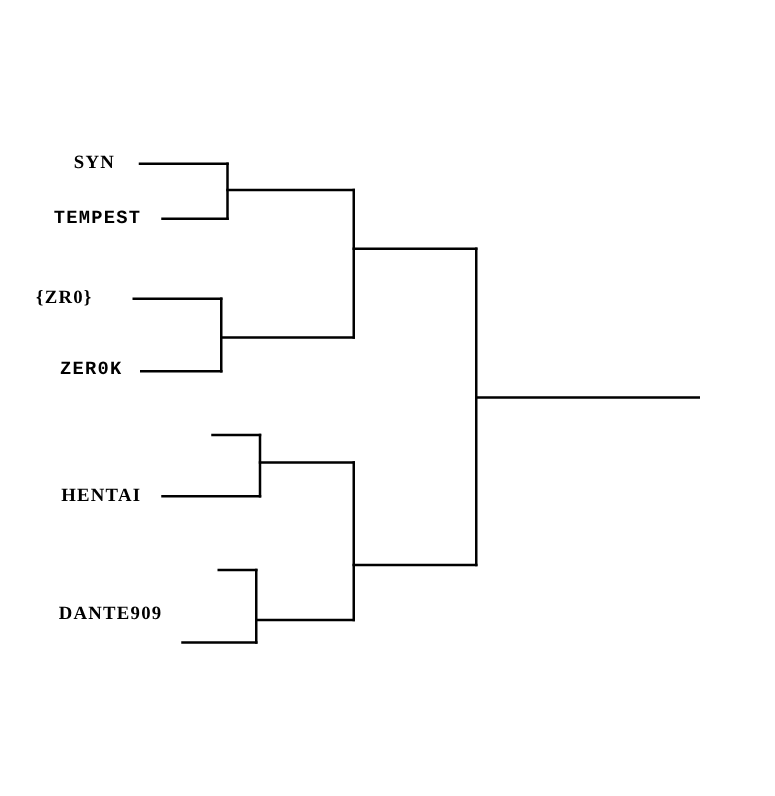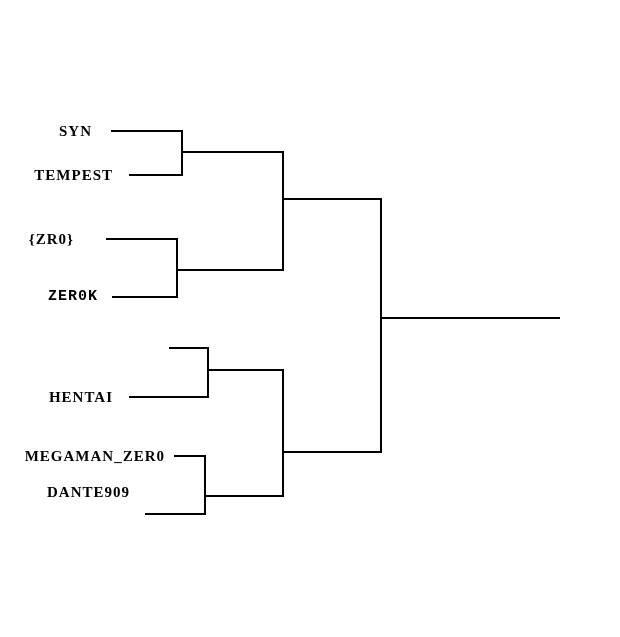--- a/index.html
+++ b/index.html
@@ -36,25 +36,24 @@
     width: 2px;
     background: #000000;
   }
 </style>
 </head>
 <body>
 
 <div id="bracket-canvas">
 
   <div class="player-label" style="right: 528px; top: 131px;">SYN</div>
-  <div class="player-label" style="right: 507px; top: 175px;">TEMPEST</div>
+  <div class="player-label" style="right: 507px; top: 175px; font-family: Liberation Mono, monospace;">TEMPEST</div>
   <div class="player-label" style="right: 546px; top: 239px;">{ZR0}</div>
   <div class="player-label" style="right: 522px; top: 296px; font-family: Liberation Mono, monospace;">ZER0K</div>
   <div class="player-label" style="right: 507px; top: 397px;">HENTAI</div>
-  <div class="player-label" style="right: 455px; top: 456px;">MEGAMAN_ZER0</div>
   <div class="player-label" style="right: 490px; top: 492px;">DANTE909</div>
 
   <div id="lines-layer">
       <div class="hline" style="left: 111px; top: 130px; width: 72px; background: rgb(0, 0, 0);"></div>
       <div class="hline" style="left: 129px; top: 174px; width: 54px; background: rgb(0, 0, 0);"></div>
       <div class="hline" style="left: 181px; top: 151px; width: 103px; background: rgb(0, 0, 0);"></div>
       <div class="hline" style="left: 106px; top: 238px; width: 72px; background: rgb(0, 0, 0);"></div>
       <div class="hline" style="left: 112px; top: 296px; width: 66px; background: rgb(0, 0, 0);"></div>
       <div class="hline" style="left: 176px; top: 269px; width: 108px; background: rgb(0, 0, 0);"></div>
       <div class="hline" style="left: 282px; top: 198px; width: 100px; background: rgb(0, 0, 0);"></div>

